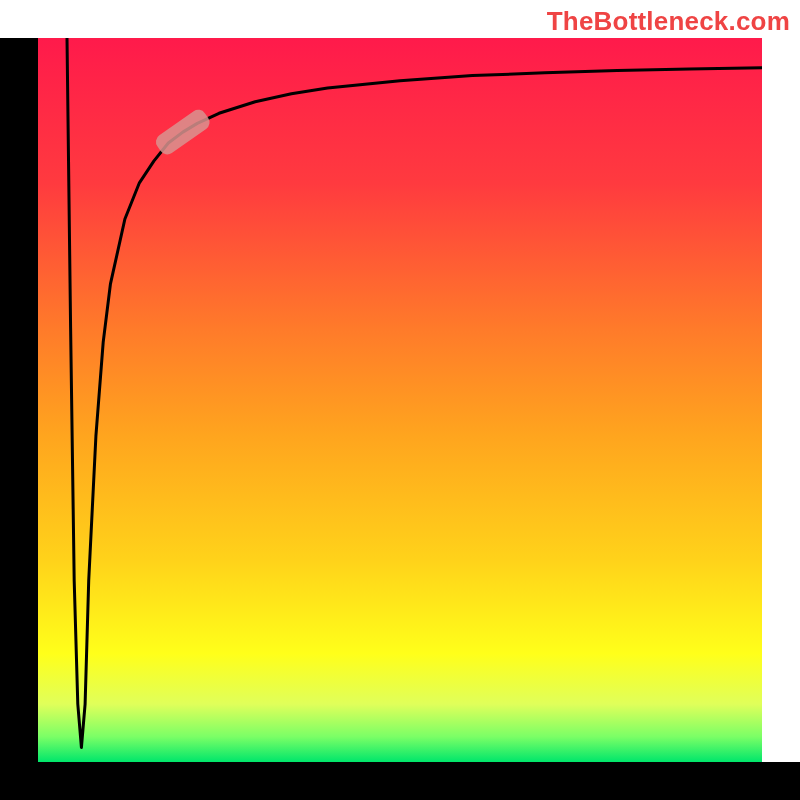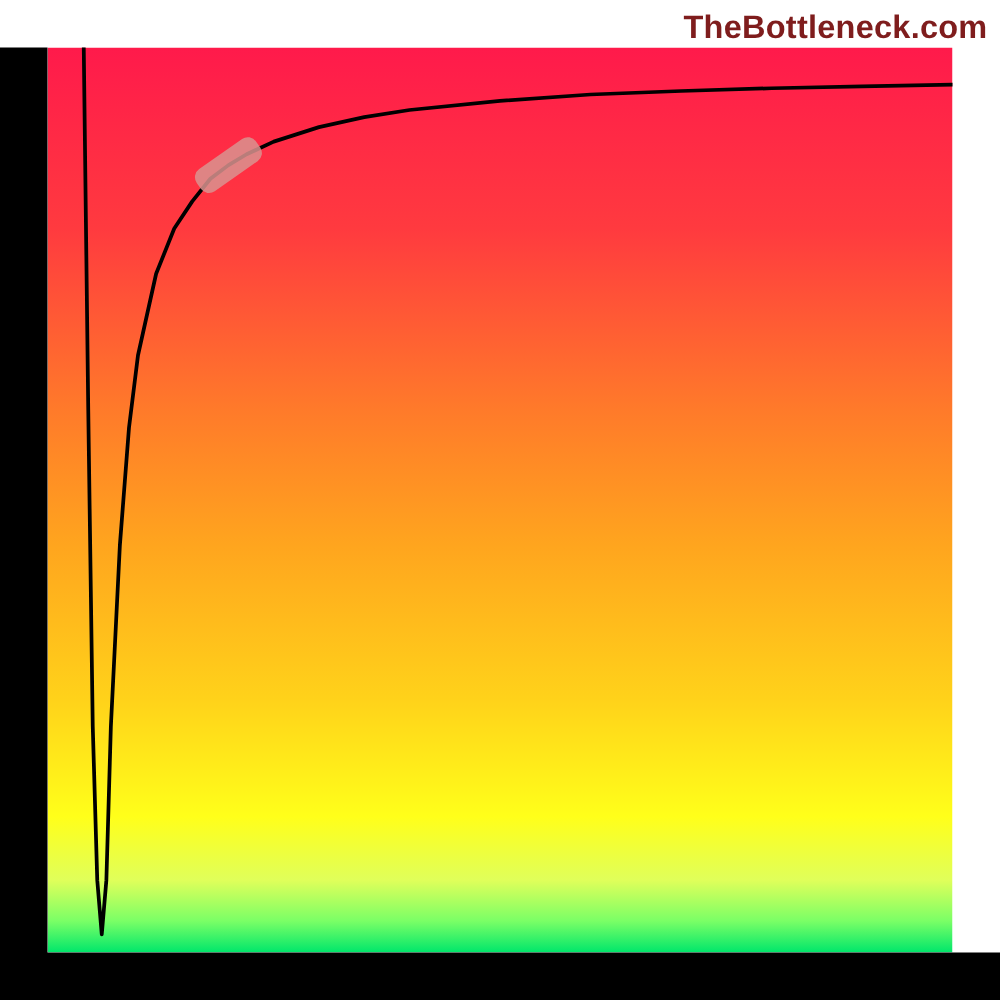--- a/index.html
+++ b/index.html
@@ -14,21 +14,21 @@
   .stage {
     position: relative;
     width: 800px;
     height: 800px;
   }
   .attribution {
     position: absolute;
     top: 6px;
     right: 10px;
     font-size: 26px;
-    color: #7f1d1d;
+    color: #ef4444;
     font-weight: 600;
     letter-spacing: 0.2px;
     z-index: 4;
   }
   
   .plot-area {
     position: absolute;
     left: 38px;
     top: 38px;
     width: 724px;

